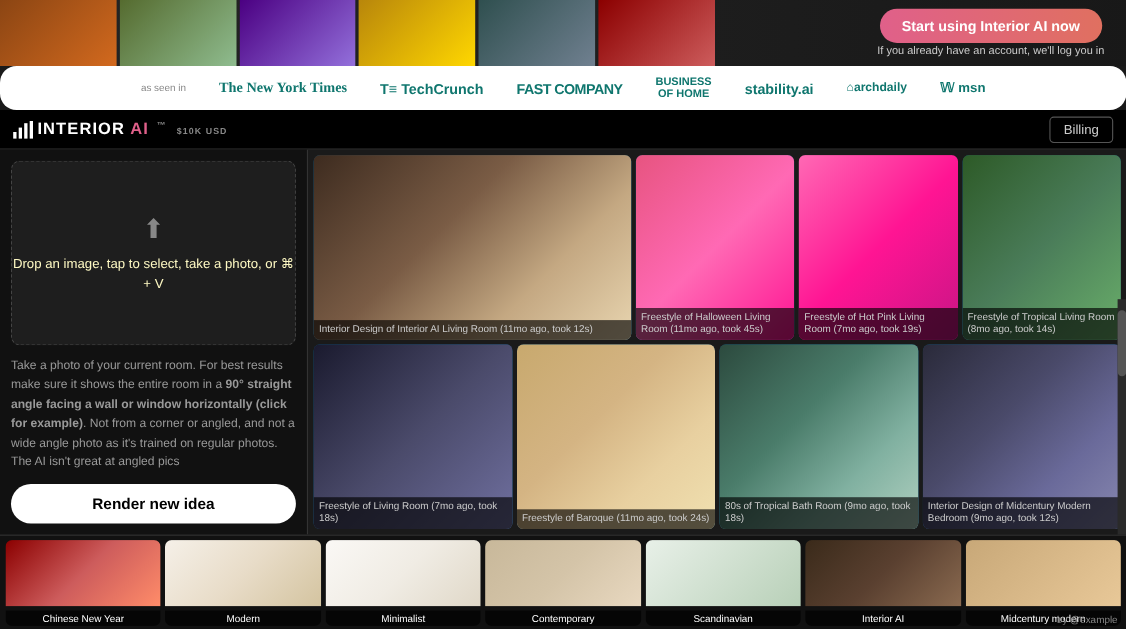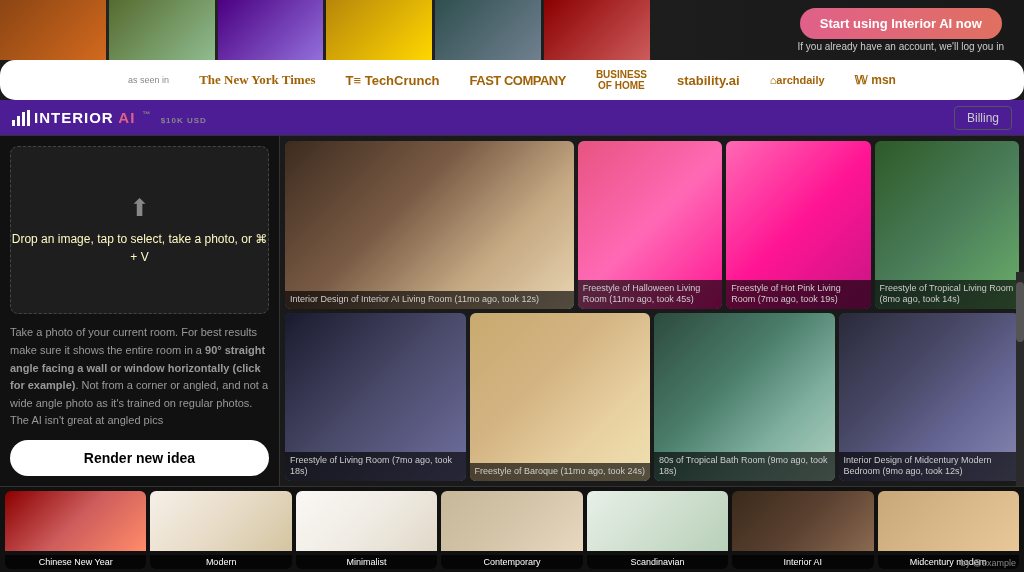--- a/index.html
+++ b/index.html
@@ -92,40 +92,40 @@
       padding: 0 15px;
       border-radius: 15px;
     }
     .press-label {
       font-size: 9px;
       color: #888;
       white-space: nowrap;
     }
     .press-logo {
       font-size: 11px;
-      color: #a16207;
+      color: #0f766e;
       font-weight: 700;
       white-space: nowrap;
     }
     .press-logo.nyt { font-family: 'Times New Roman', serif; font-size: 13px; }
     .press-logo.tc { font-size: 13px; }
     .press-logo.fast { font-size: 13px; letter-spacing: -0.5px; }
     .press-logo.boh { font-size: 10px; text-align: center; line-height: 1.1; }
     .press-logo.stability { font-size: 13px; }
     .press-logo.archdaily { font-size: 11px; }
     .press-logo.msn { font-size: 12px; }
 
     
     .app-header {
       position: absolute;
       top: 100px;
       left: 0;
       width: 1024px;
       height: 36px;
-      background: #4c1d95;
+      background: #000000;
       display: flex;
       align-items: center;
       justify-content: space-between;
       padding: 0 12px;
       border-bottom: 1px solid #333;
     }
     .app-logo {
       display: flex;
       align-items: center;
       gap: 4px;

